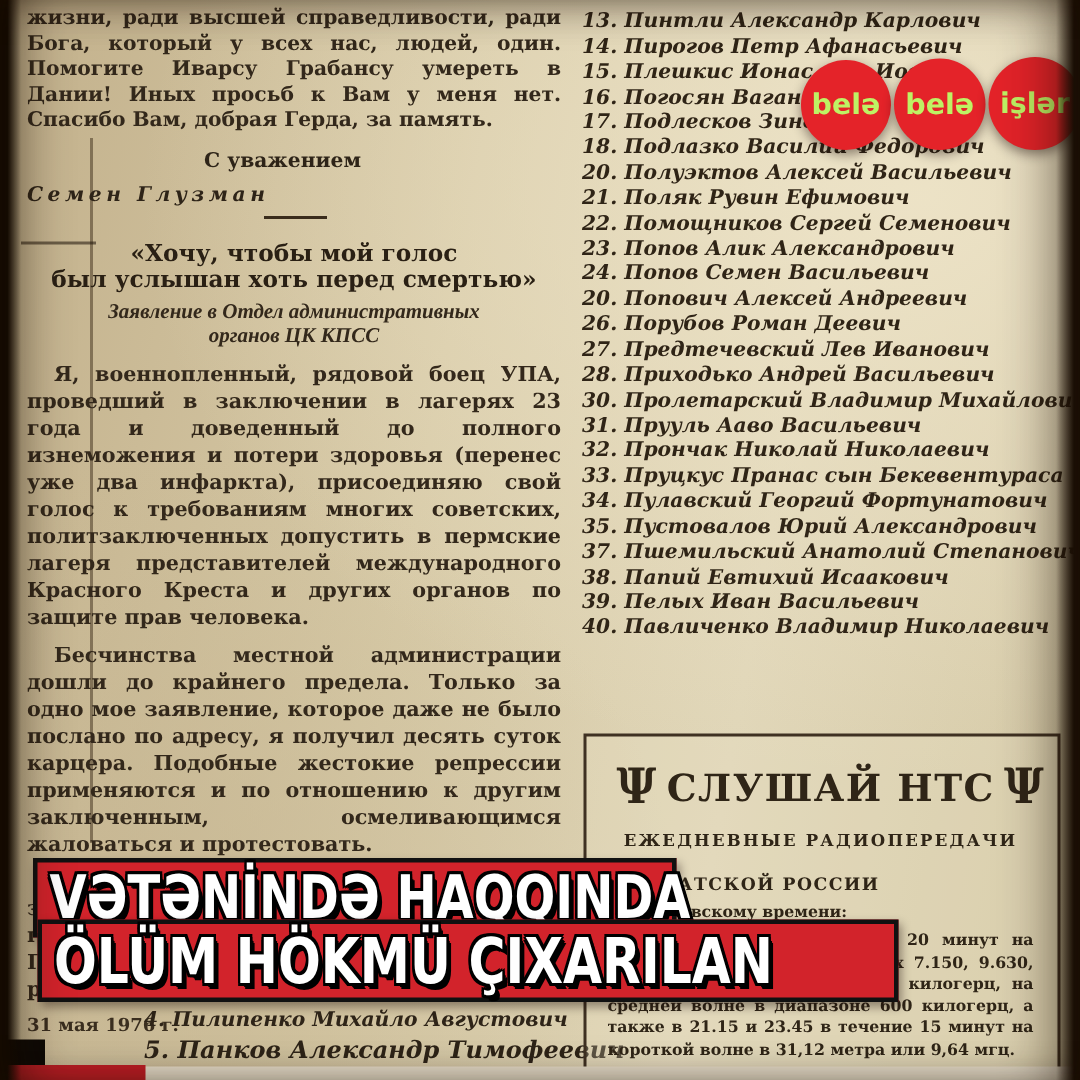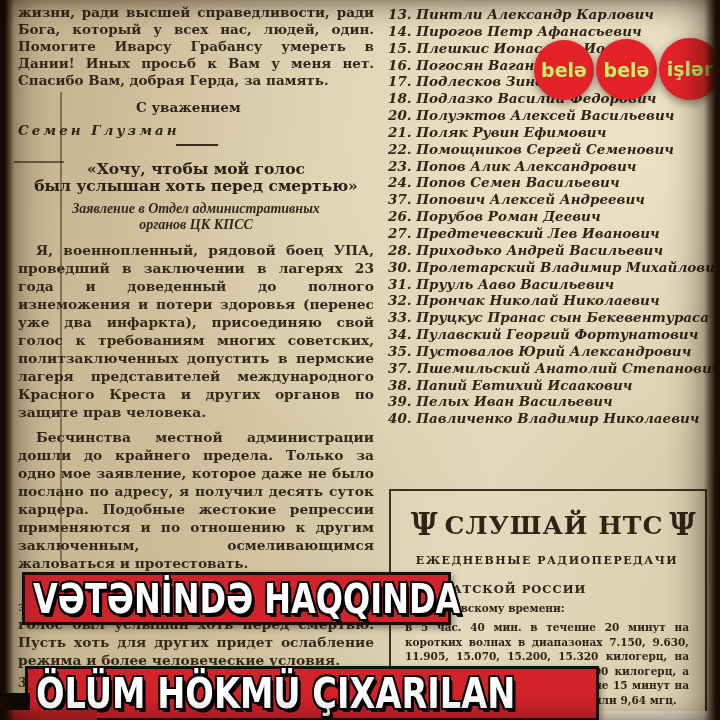--- a/index.html
+++ b/index.html
@@ -61,21 +61,21 @@
          box-shadow:0 3px 8px rgba(20,5,0,.45);
          font-family:"DejaVu Sans",sans-serif;font-weight:bold;color:#bef264;}
   .badge1{left:534px;top:40px;width:60px;height:60px;font-size:19px;}
   .badge2{left:596px;top:39px;width:61px;height:61px;font-size:19px;}
   .badge3{left:659px;top:38px;width:62px;height:62px;font-size:19px;}
   
   .bar{position:absolute;background:var(--bar-red,#d2232b);border:3px solid #111;
        box-sizing:border-box;display:flex;align-items:center;z-index:6;
        box-shadow:2px 3px 6px rgba(20,5,0,.4);}
   .bar1{left:22px;top:572px;width:429px;height:53px;}
-  .bar2{left:25px;top:666px;width:574px;height:55px;align-items:center;}
+  .bar2{left:25px;top:613px;width:574px;height:55px;align-items:center;}
   .bar-text{font-family:"DejaVu Sans",sans-serif;font-weight:800;color:#fff;
             white-space:nowrap;transform:scaleX(.8);transform-origin:0 50%;
             padding-left:10px;
             text-shadow:-2px -2px 0 #000,2px -2px 0 #000,-2px 2px 0 #000,2px 2px 0 #000,
                         -2px 0 0 #000,2px 0 0 #000,0 -2px 0 #000,0 2px 0 #000,
                         3px 3px 0 #000,4px 4px 0 #000;}
   .bar1 .bar-text{font-size:40px;}
   .bar2 .bar-text{font-size:42px;}
   
   .pale-strip{position:absolute;left:0;top:711px;width:720px;height:9px;
@@ -127,21 +127,21 @@
         <div class="name-row">14. Пирогов Петр Афанасьевич</div>
         <div class="name-row">15. Плешкис Ионас сын Иозо</div>
         <div class="name-row">16. Погосян Ваган С</div>
         <div class="name-row">17. Подлесков Зинов</div>
         <div class="name-row">18. Подлазко Василий Федорович</div>
         <div class="name-row">20. Полуэктов Алексей Васильевич</div>
         <div class="name-row">21. Поляк Рувин Ефимович</div>
         <div class="name-row">22. Помощников Сергей Семенович</div>
         <div class="name-row">23. Попов Алик Александрович</div>
         <div class="name-row">24. Попов Семен Васильевич</div>
-        <div class="name-row">37. Попович Алексей Андреевич</div>
+        <div class="name-row">20. Попович Алексей Андреевич</div>
         <div class="name-row">26. Порубов Роман Деевич</div>
         <div class="name-row">27. Предтечевский Лев Иванович</div>
         <div class="name-row">28. Приходько Андрей Васильевич</div>
         <div class="name-row">30. Пролетарский Владимир Михайлович</div>
         <div class="name-row">31. Прууль Ааво Васильевич</div>
         <div class="name-row">32. Прончак Николай Николаевич</div>
         <div class="name-row">33. Пруцкус Пранас сын Бекевентураса</div>
         <div class="name-row">34. Пулавский Георгий Фортунатович</div>
         <div class="name-row">35. Пустовалов Юрий Александрович</div>
         <div class="name-row">37. Пшемильский Анатолий Степанович</div>

